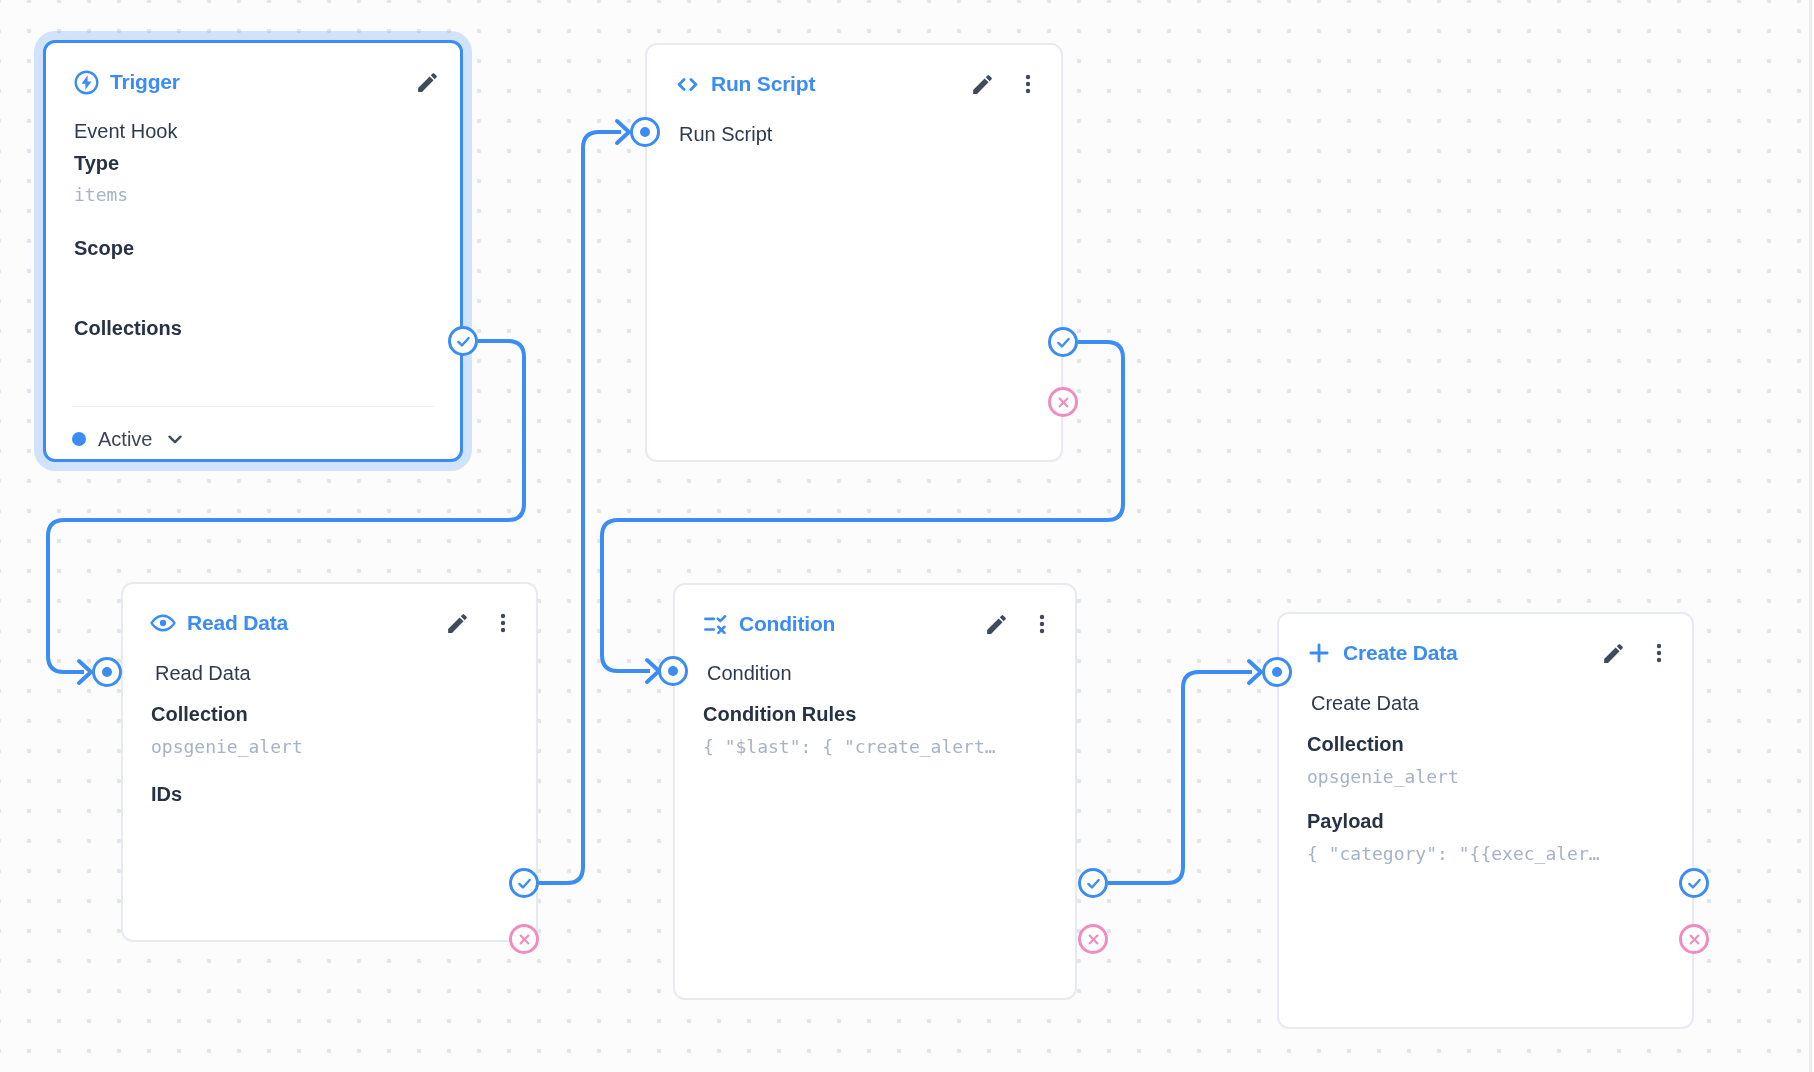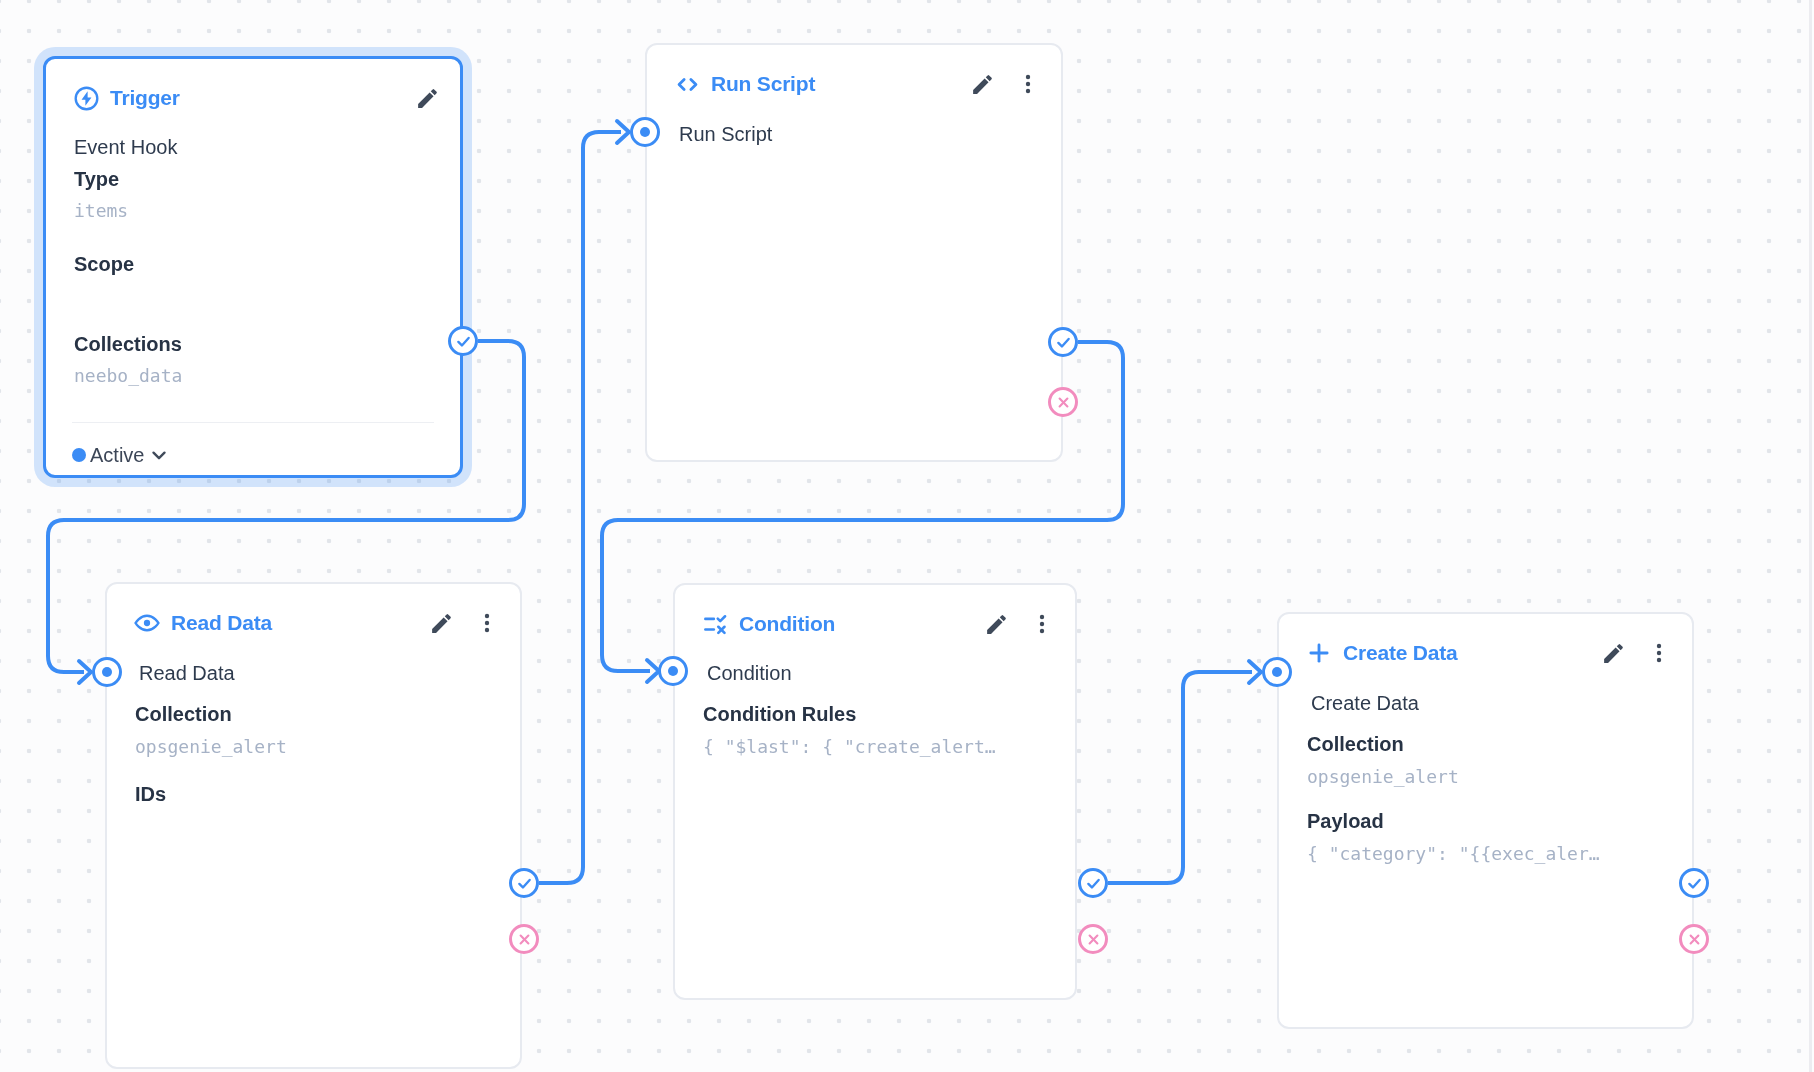--- a/index.html
+++ b/index.html
@@ -27,40 +27,39 @@
     background:#ececf0;z-index:1;
   }
   
   .card{
     position:absolute;background:#ffffff;border:2px solid var(--card-border);
     border-radius:12px;z-index:2;
   }
   .card.selected{
     border:3px solid var(--accent);
     box-shadow:0 0 0 9px rgba(59,140,245,0.22);
-    margin-top:16px;
   }
   .hdr{
     position:absolute;top:22px;left:26px;right:20px;
     display:flex;align-items:center;height:34px;
   }
   .ticon{display:inline-flex;width:28px;height:28px;align-items:center;justify-content:center;}
   .title{
     margin-left:10px;font-size:21px;font-weight:700;color:var(--accent);
     letter-spacing:-0.2px;white-space:nowrap;
   }
   .acts{margin-left:auto;display:flex;align-items:center;gap:20px;}
   .aicon{display:inline-flex;width:26px;height:26px;align-items:center;justify-content:center;cursor:pointer;}
   .txt{position:absolute;left:28px;right:24px;line-height:26px;white-space:nowrap;overflow:hidden;}
   .plain{font-size:20px;color:var(--ink);}
   .flabel{font-size:20px;font-weight:700;color:var(--ink-strong);}
   .fvalue{font-family:"DejaVu Sans Mono","Liberation Mono",monospace;font-size:18px;color:var(--mono);}
   .inlabel{position:absolute;left:32px;line-height:26px;font-size:20px;color:var(--ink);white-space:nowrap;}
   .divider{position:absolute;left:26px;right:26px;height:1px;background:#edeff3;}
-  .status-row{position:absolute;left:26px;display:flex;align-items:center;gap:4px;height:28px;cursor:pointer;}
+  .status-row{position:absolute;left:26px;display:flex;align-items:center;gap:12px;height:28px;cursor:pointer;}
   .status-dot{width:14px;height:14px;border-radius:50%;background:var(--accent);}
   .status-label{font-size:20px;color:#3c4657;font-weight:500;}
   
   .wires{position:absolute;left:0;top:0;z-index:4;pointer-events:none;}
   .wire{fill:none;stroke:var(--accent);stroke-width:4;}
   .arrow{fill:none;stroke:var(--accent);stroke-width:4;stroke-linecap:round;stroke-linejoin:round;}
   
   .conn{
     position:absolute;width:30px;height:30px;border-radius:50%;background:#fff;
     transform:translate(-50%,-50%);display:flex;align-items:center;justify-content:center;
@@ -102,21 +101,20 @@
             <path d="M3 17.25V21h3.75L17.81 9.94l-3.75-3.75L3 17.25zM20.71 7.04c.39-.39.39-1.02 0-1.41l-2.34-2.34a.9959.9959 0 0 0-1.41 0l-1.83 1.83 3.75 3.75 1.83-1.83z"></path>
           </svg>
         </span>
       </span>
     </div>
     <div class="txt plain" style="top:75px">Event Hook</div>
     <div class="txt flabel" style="top:107px">Type</div>
     <div class="txt fvalue" style="top:139px">items</div>
     <div class="txt flabel" style="top:192px">Scope</div>
     <div class="txt flabel" style="top:272px">Collections</div>
-    <div class="txt fvalue" style="top:304px">neebo_data</div>
     <div class="divider" style="top:363px"></div>
     <div class="status-row" style="top:382px">
       <span class="status-dot"></span>
       <span class="status-label">Active</span>
       <span style="display:inline-flex">
         <svg width="22" height="22" viewBox="0 0 24 24" fill="none" stroke="#3f4a5a" stroke-width="2.6" stroke-linecap="round" stroke-linejoin="round">
           <polyline points="6,9.5 12,15.5 18,9.5"></polyline>
         </svg>
       </span>
     </div>
@@ -142,21 +140,21 @@
             <circle cx="12" cy="5" r="2.2"></circle>
               <circle cx="12" cy="12" r="2.2"></circle>
               <circle cx="12" cy="19" r="2.2"></circle>
           </svg>
         </span>
       </span>
     </div>
     <div class="inlabel" style="top:76px">Run Script</div>
   </div>
 
-  <div class="card" style="left:105px;top:582px;width:417px;height:487px">
+  <div class="card" style="left:121px;top:582px;width:417px;height:360px">
     <div class="hdr">
       <span class="ticon">
         <svg width="28" height="28" viewBox="0 0 24 24">
           <path d="M2.2 12 S 5.8 5.8 12 5.8 S 21.8 12 21.8 12 S 18.2 18.2 12 18.2 S 2.2 12 2.2 12 Z" fill="none" stroke="#3b8cf5" stroke-width="2.1"></path>
           <circle cx="12" cy="12" r="2.7" fill="#3b8cf5"></circle>
         </svg>
       </span>
       <span class="title">Read Data</span>
       <span class="acts">
         <span class="aicon">

